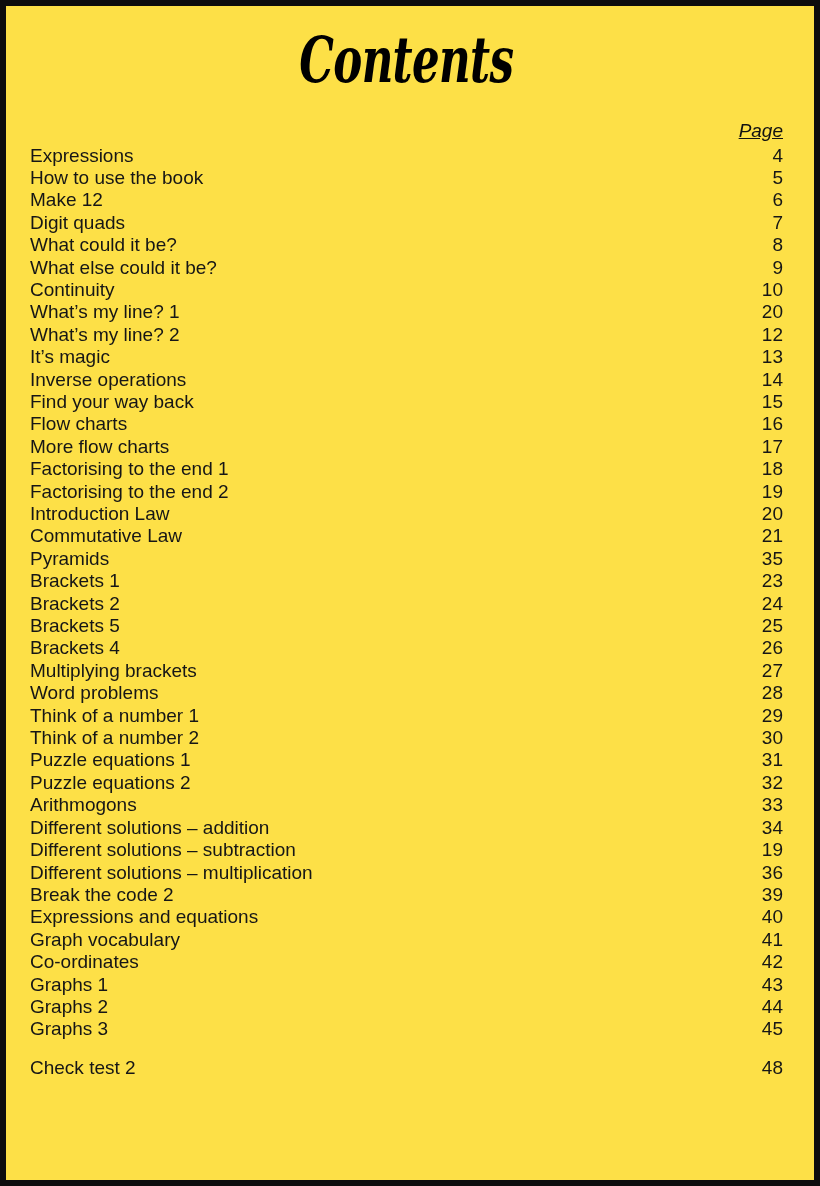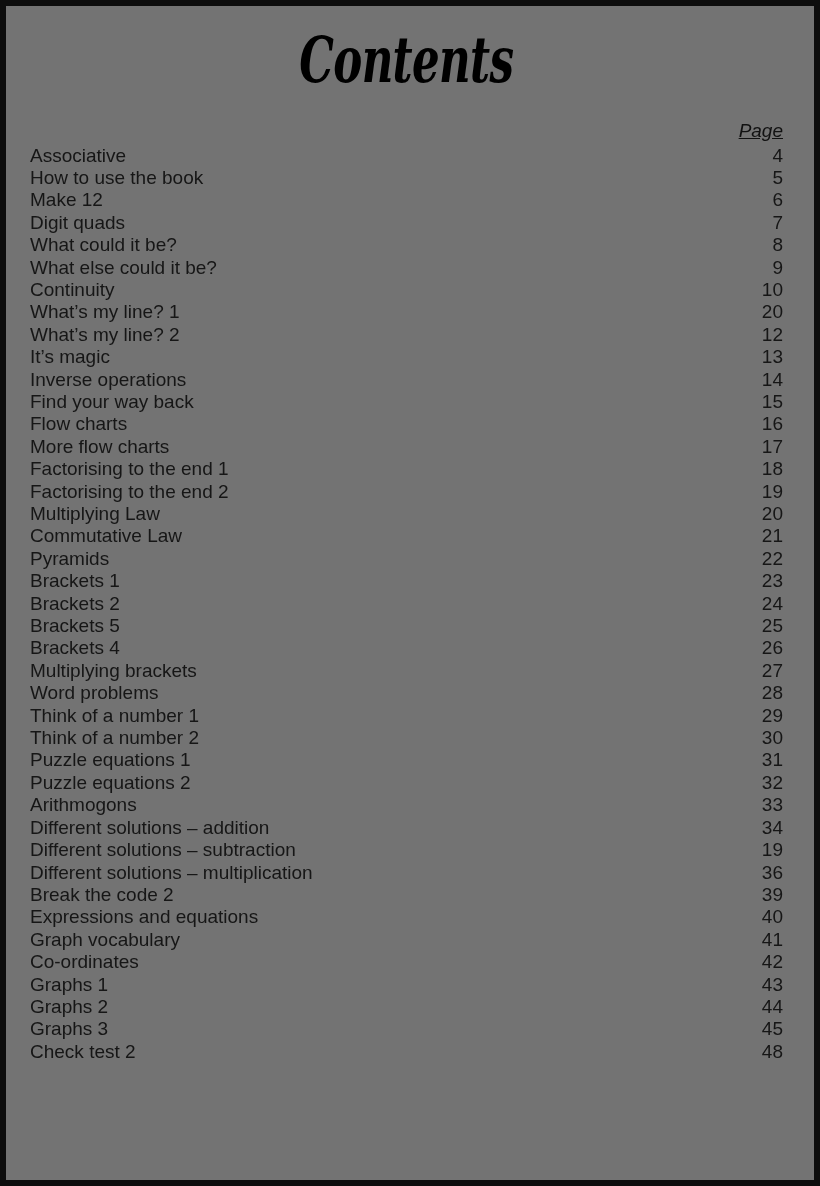--- a/index.html
+++ b/index.html
@@ -4,21 +4,21 @@
 <style>
   html, body {
     margin: 0;
     padding: 0;
     background: #e8e8e8;
   }
   .page {
     position: relative;
     width: 820px;
     height: 1186px;
-    background: #737373;
+    background: #fde047;
     border: 6px solid #0d0d0d;
     box-sizing: border-box;
     margin: 0 auto;
     font-family: "Liberation Sans", sans-serif;
     color: #161616;
     overflow: hidden;
   }
   .content {
     padding: 0 31px 0 24px;
   }
@@ -54,21 +54,21 @@
   }
   .toc-row {
     display: flex;
     justify-content: space-between;
     align-items: baseline;
     height: 22.42px;
     line-height: 22.42px;
     font-size: 19px;
   }
   .toc-row:last-child {
-    margin-top: 0;
+    margin-top: 16px;
     justify-content: space-between;
   }
   .toc-title {
     white-space: nowrap;
     color: #161616;
   }
   .toc-page {
     white-space: nowrap;
     text-align: right;
     color: #161616;
@@ -81,21 +81,21 @@
   <div class="content">
 
     <div class="title-wrap">
       <span class="title">Contents</span>
     </div>
 
     <div class="col-header">Page</div>
 
     <div class="toc">
         <div class="toc-row">
-    <span class="toc-title">Associative</span>
+    <span class="toc-title">Expressions</span>
     <span class="toc-page">4</span>
   </div>
         <div class="toc-row">
     <span class="toc-title">How to use the book</span>
     <span class="toc-page">5</span>
   </div>
         <div class="toc-row">
     <span class="toc-title">Make 12</span>
     <span class="toc-page">6</span>
   </div>
@@ -145,30 +145,30 @@
   </div>
         <div class="toc-row">
     <span class="toc-title">Factorising to the end 1</span>
     <span class="toc-page">18</span>
   </div>
         <div class="toc-row">
     <span class="toc-title">Factorising to the end 2</span>
     <span class="toc-page">19</span>
   </div>
         <div class="toc-row">
-    <span class="toc-title">Multiplying Law</span>
+    <span class="toc-title">Introduction Law</span>
     <span class="toc-page">20</span>
   </div>
         <div class="toc-row">
     <span class="toc-title">Commutative Law</span>
     <span class="toc-page">21</span>
   </div>
         <div class="toc-row">
     <span class="toc-title">Pyramids</span>
-    <span class="toc-page">22</span>
+    <span class="toc-page">35</span>
   </div>
         <div class="toc-row">
     <span class="toc-title">Brackets 1</span>
     <span class="toc-page">23</span>
   </div>
         <div class="toc-row">
     <span class="toc-title">Brackets 2</span>
     <span class="toc-page">24</span>
   </div>
         <div class="toc-row">

